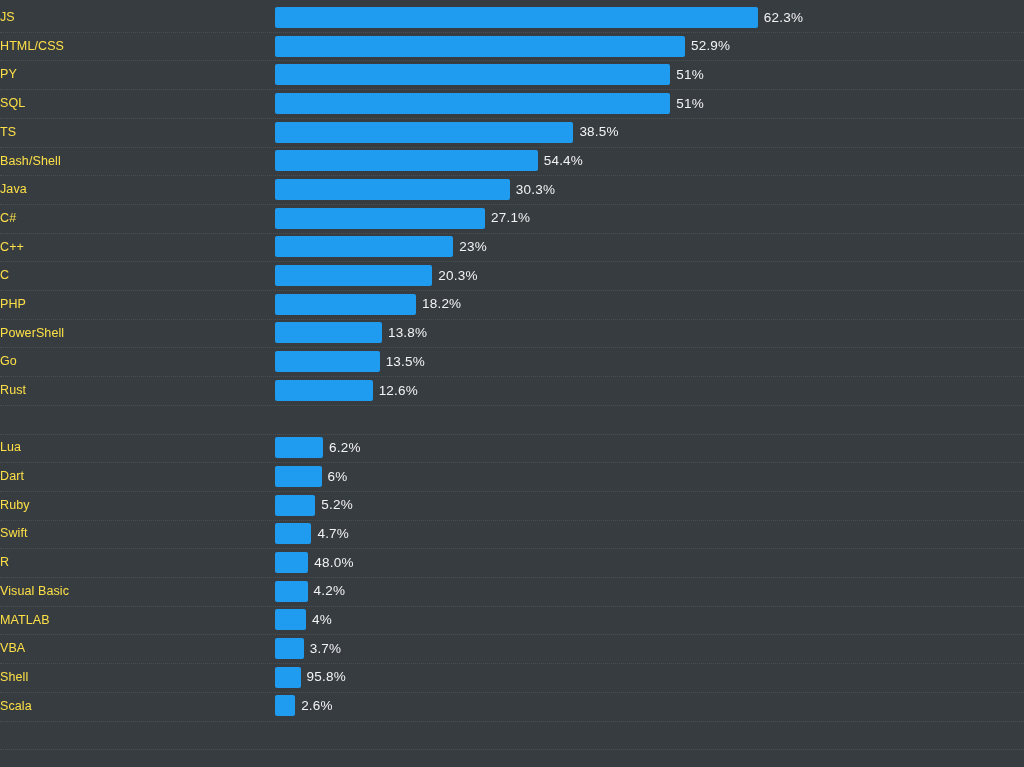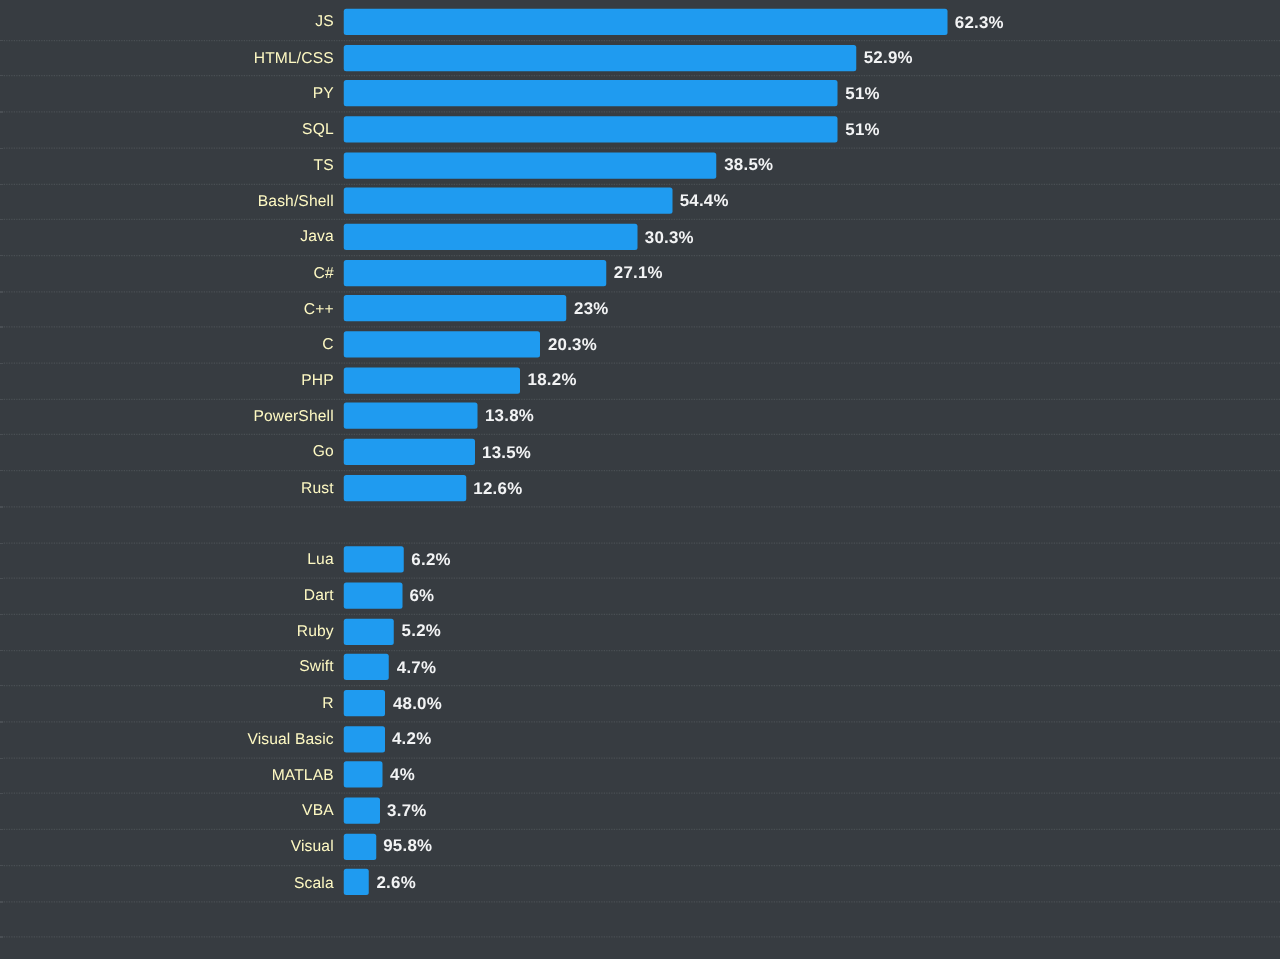--- a/index.html
+++ b/index.html
@@ -46,22 +46,21 @@
     position: relative;
     height: 28.7px;
     display: flex;
     align-items: center;
     box-sizing: border-box;
   }
 
   .cat-label {
     width: 275px;
     flex: 0 0 275px;
-    text-align: right;
-    color: #fef9c3;
+    color: #fde047;
     font-size: 12.5px;
     line-height: 1;
     padding-right: 8px;
     box-sizing: border-box;
     white-space: nowrap;
     letter-spacing: 0.1px;
   }
 
   .bar-zone {
     position: relative;
@@ -75,21 +74,21 @@
     height: 21px;
     background: #1f9bf0;
     border-radius: 2px;
     flex: 0 0 auto;
   }
 
   .value-label {
     margin-left: 6px;
     color: #f2f3f4;
     font-size: 13.5px;
-    font-weight: bold;
+    font-weight: normal;
     line-height: 1;
     white-space: nowrap;
     letter-spacing: 0.2px;
   }
 </style>
 </head>
 <body>
 
 <div id="chart">
   <div class="gridlines">
@@ -271,21 +270,21 @@
         </div>
       </div>
       <div class="row">
         <div class="cat-label">VBA</div>
         <div class="bar-zone">
           <div class="bar" style="width: 28.675px; background: rgb(31, 155, 240);"></div>
           <div class="value-label">3.7%</div>
         </div>
       </div>
       <div class="row">
-        <div class="cat-label">Visual</div>
+        <div class="cat-label">Shell</div>
         <div class="bar-zone">
           <div class="bar" style="width: 25.575px; background: rgb(31, 155, 240);"></div>
           <div class="value-label">95.8%</div>
         </div>
       </div>
       <div class="row">
         <div class="cat-label">Scala</div>
         <div class="bar-zone">
           <div class="bar" style="width: 20.15px; background: rgb(31, 155, 240);"></div>
           <div class="value-label">2.6%</div>

